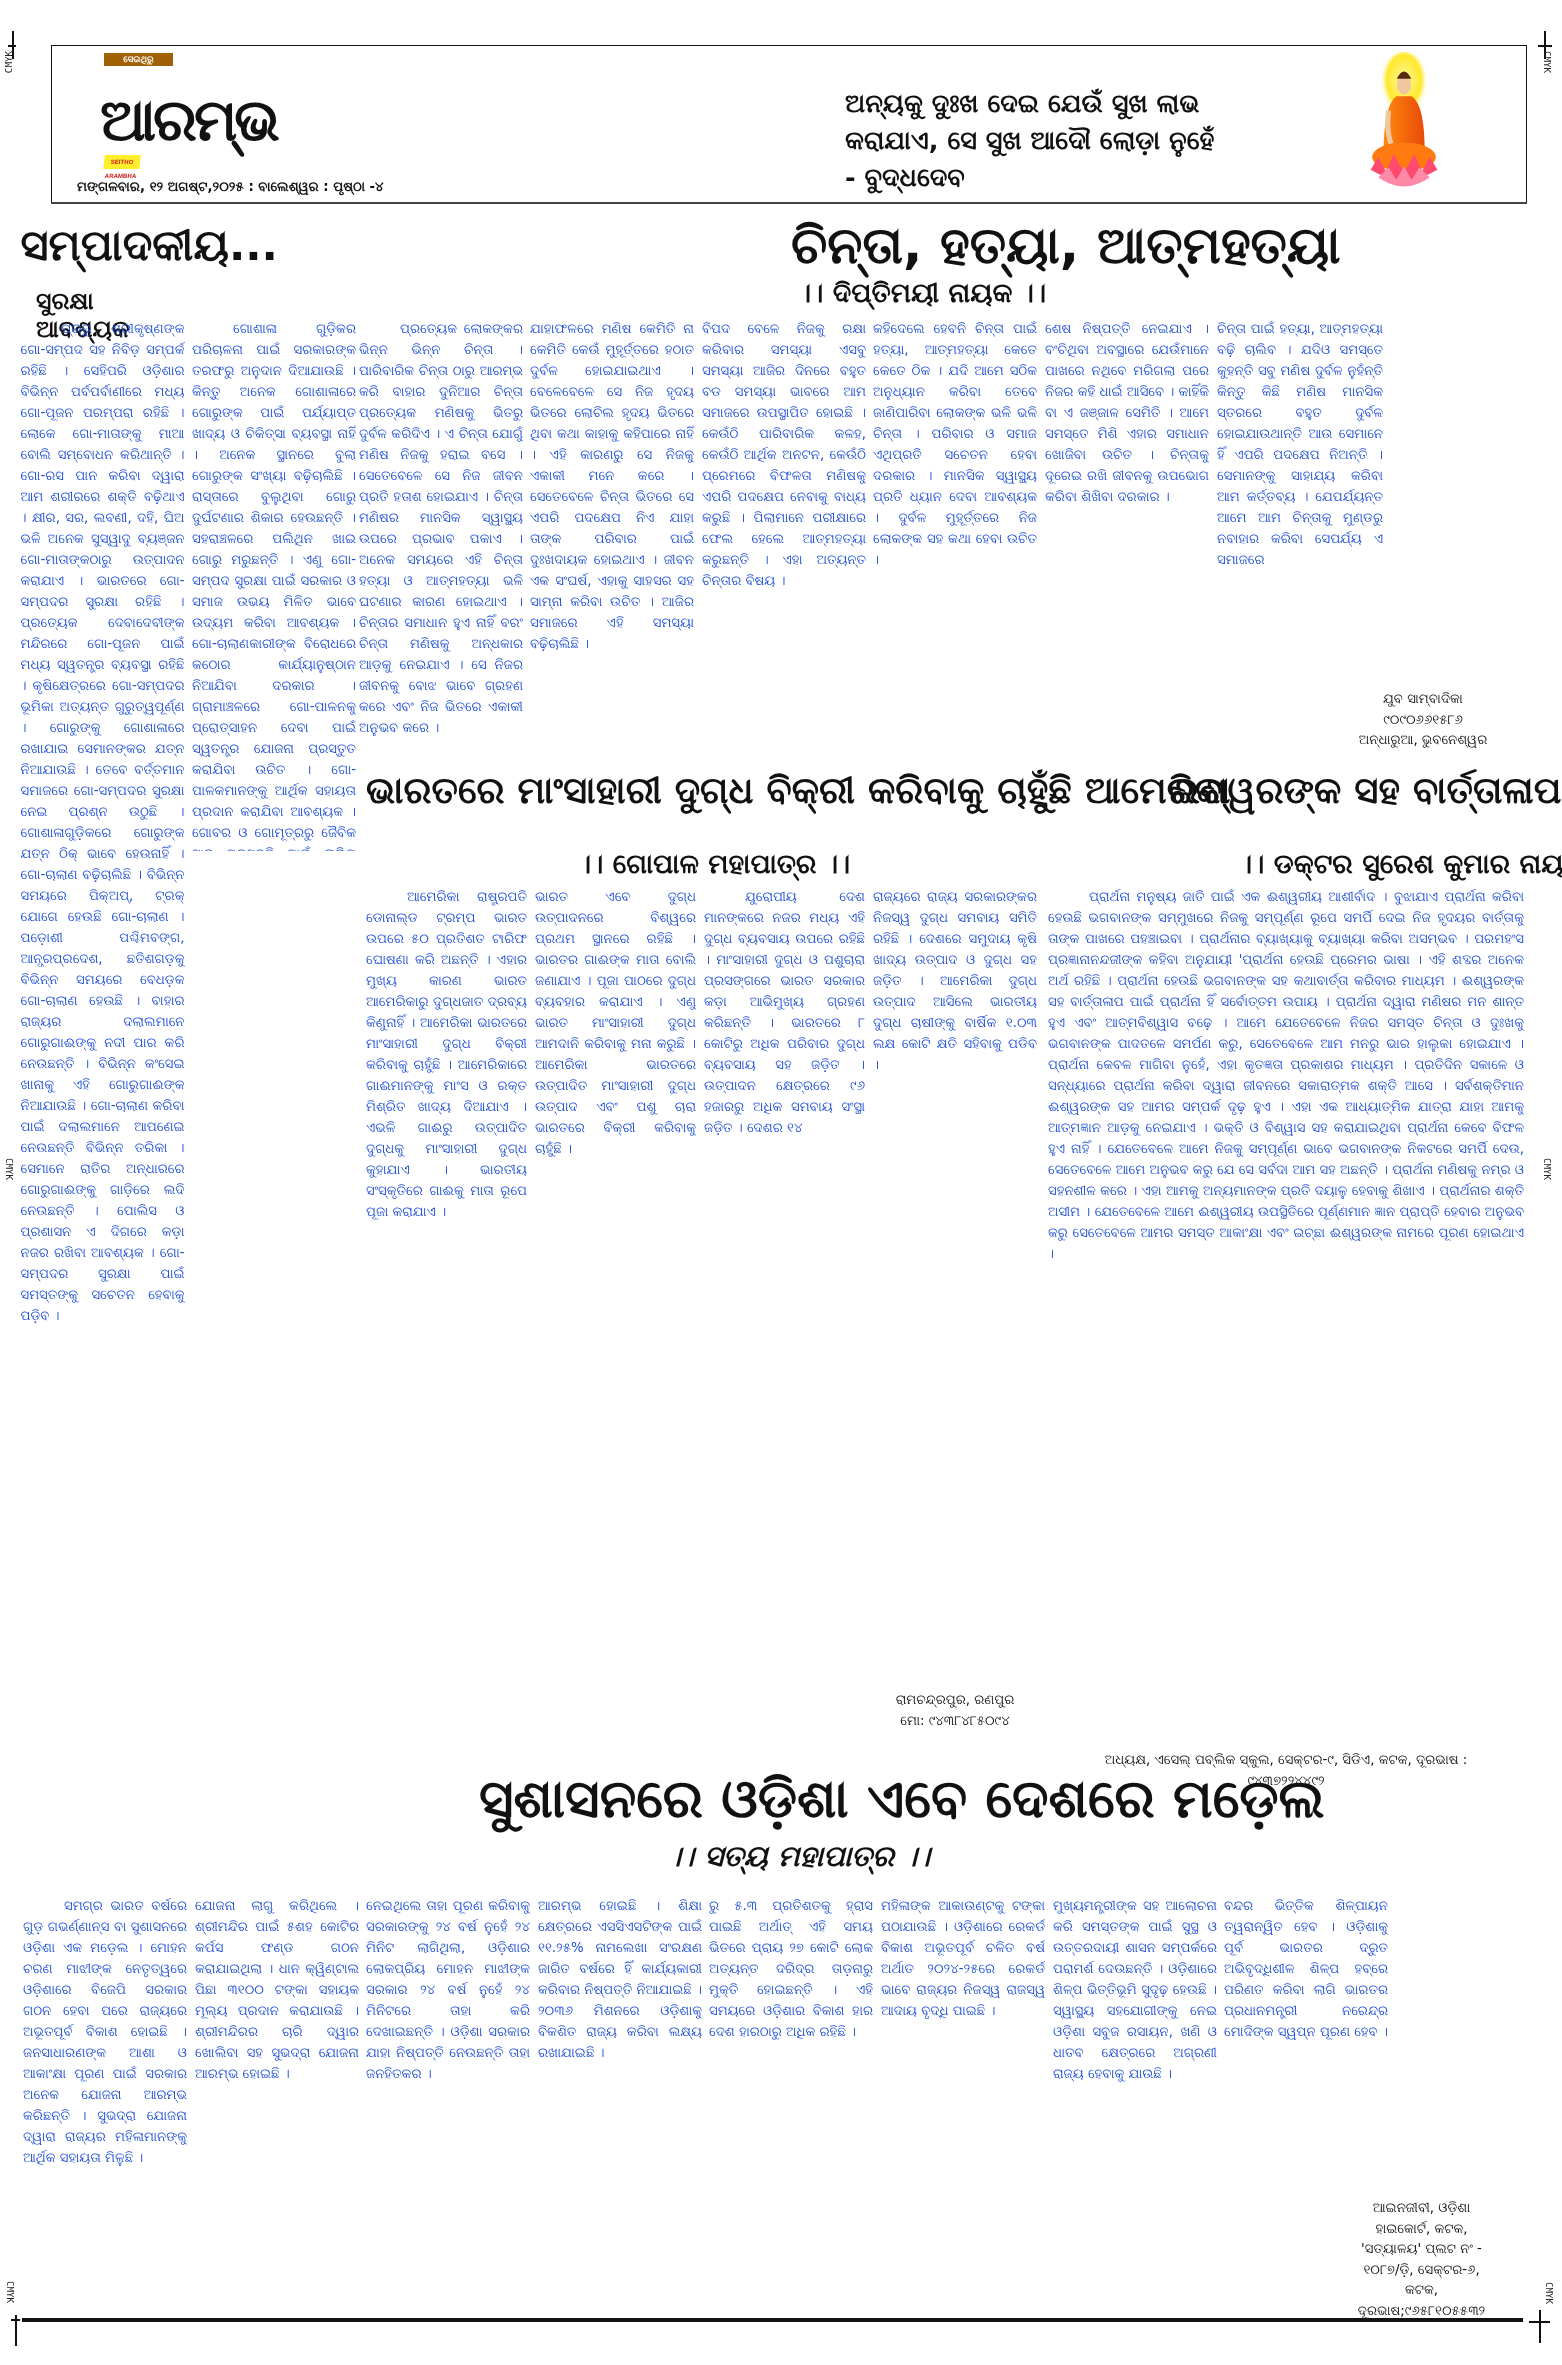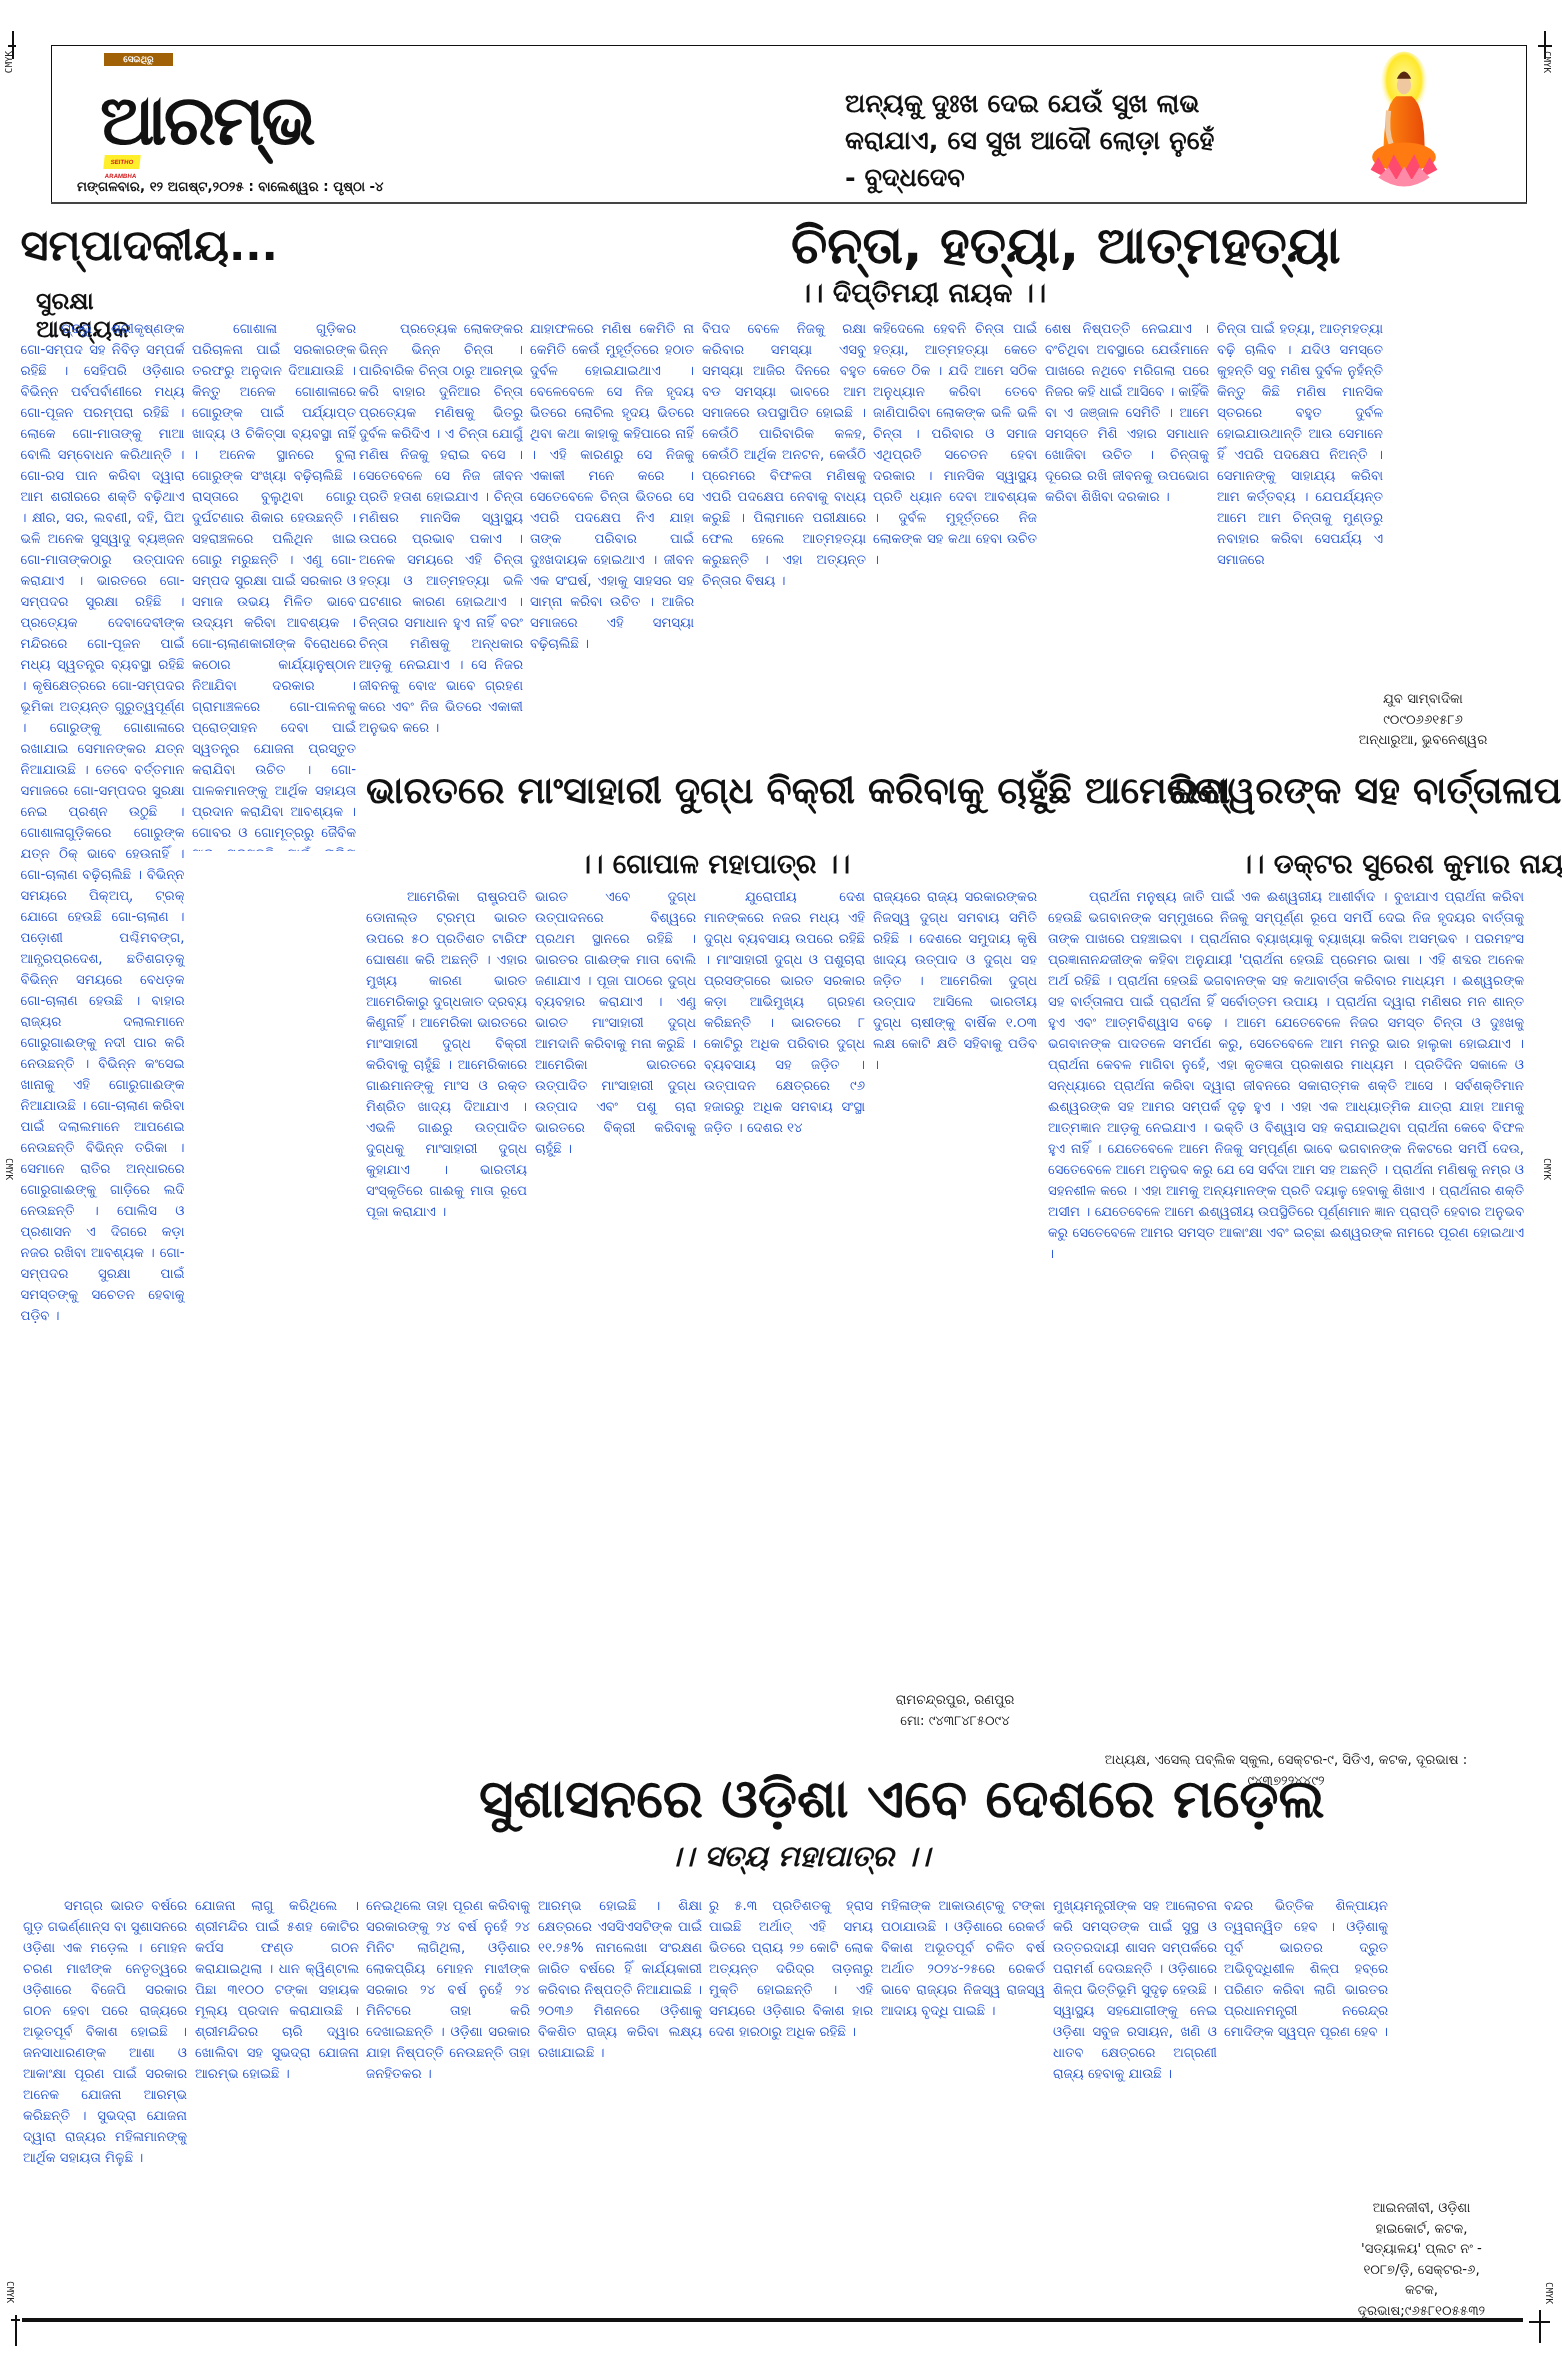--- a/index.html
+++ b/index.html
@@ -8,21 +8,21 @@
   .abs { position:absolute; }
   .reg { position:absolute; font-family:"DejaVu Sans Mono", monospace; font-size:9.2px; color:#222; line-height:10.2px; width:10.2px; text-align:center; }
   .crossv { position:absolute; width:1.5px; background:#111; }
   .crossh { position:absolute; height:1.5px; background:#111; }
   .rule { position:absolute; background:#111; }
 
   
   .mast { left:51px; top:45px; width:1476px; height:158px; border:1.5px solid #111; border-left-width:1px; box-sizing:border-box; }
   .mast-bottom { left:51px; top:202px; width:1476px; height:2px; background:#444; }
   .logo-bar { left:104px; top:53px; width:69px; height:12.8px; background:#a16207; color:#fff; font-size:8.7px; font-weight:bold; text-align:center; line-height:12.8px; }
-  .logo-main { left:100px; top:69px; width:82px; height:102px; font-size:69px; font-weight:bold; line-height:102px; text-align:center; letter-spacing:-3.1px; font-family:"DejaVu Sans", sans-serif; }
+  .logo-main { left:100px; top:69px; width:82px; height:102px; font-size:58px; font-weight:bold; line-height:102px; text-align:center; letter-spacing:-3.1px; font-family:"DejaVu Sans", sans-serif; }
   .logo-sub { left:104px; top:155px; width:36px; height:14.3px; background:#ffef2a; color:#d42020; font-size:6.1px; font-weight:bold; line-height:14.3px; text-align:center; font-family:"Liberation Sans", sans-serif; transform:skewX(-6deg); }
   .dateline { left:77px; top:179px; width:154px; font-size:13.3px; font-weight:bold; text-align:center; white-space:nowrap; }
   .quote { left:845px; top:85px; width:538px; font-size:25.6px; font-weight:bold; line-height:37px; }
   .buddha { left:1368px; top:49px; width:72px; height:149px; }
 
   
   .h-editorial { left:20.5px; top:220px; width:133px; font-size:43px; font-weight:900; line-height:51px; }
   .h-sub { left:41px; top:287px; width:102px; font-size:23.6px; font-weight:bold; text-align:left; }
   .h-big { font-weight:bold; white-space:nowrap; }
   .byline { font-weight:bold; white-space:nowrap; }

